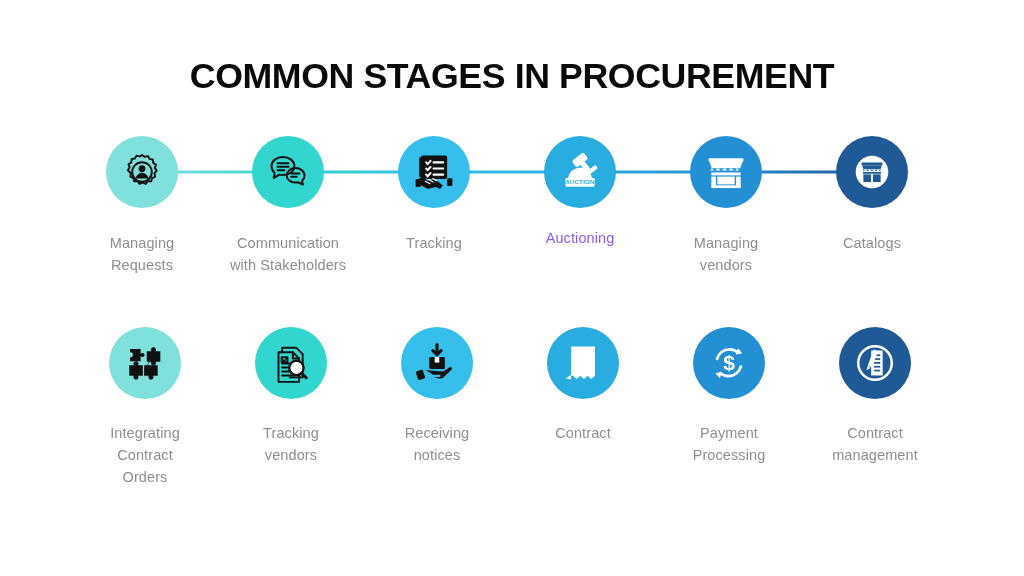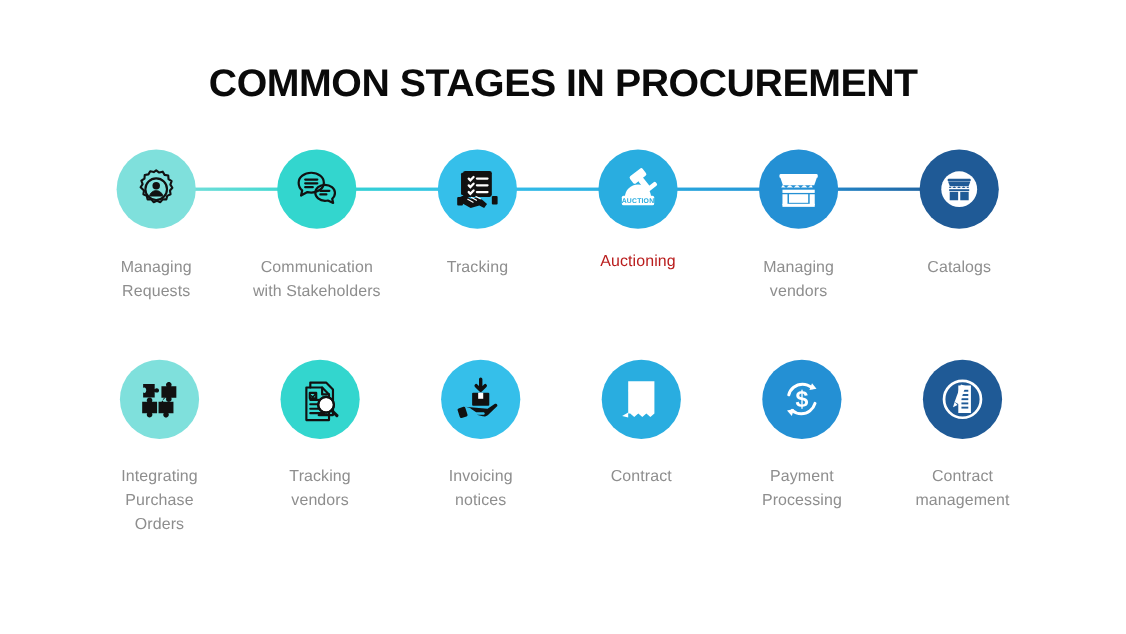--- a/index.html
+++ b/index.html
@@ -171,21 +171,21 @@
             <rect x="20" y="5" width="16" height="9" rx="2" fill="#ffffff"></rect>
             <rect x="25" y="13" width="6" height="15" rx="1.6" fill="#ffffff"></rect>
             <rect x="18" y="24" width="20" height="4.5" rx="1.6" fill="#ffffff"></rect>
           </g>
           <path d="M11 32c0-7 5.8-12.6 13-12.6S37 25 37 32z" fill="#ffffff"></path>
           <rect x="8" y="30.5" width="32" height="9.5" rx="1.6" fill="#ffffff"></rect>
           <text x="24" y="37.6" text-anchor="middle" font-family="Liberation Sans, sans-serif" font-size="6.8" font-weight="bold" fill="#29ade0" letter-spacing="0.2">AUCTION</text>
         </g>
       </svg>
         </div>
-        <div class="label" style="color: #b91c1c; margin-top: 19px;">Auctioning</div>
+        <div class="label" style="color: #8b5cf6; margin-top: 19px;">Auctioning</div>
       </div>
       <div class="stage">
         <div class="connector" style="background: linear-gradient(to right, rgb(36, 144, 212), rgb(31, 90, 150));"></div>
         <div class="circle" style="background: rgb(36, 144, 212);">
           <svg width="44" height="44" viewBox="0 0 48 48">
         <g fill="#ffffff">
           <rect x="5" y="9" width="38" height="4" rx="1.4"></rect>
           <path d="M6 13h36l-2.5 7H8.5z"></path>
           <path d="M8 20.2c1.8 0 1.8 2.2 3.6 2.2s1.8-2.2 3.6-2.2 1.8 2.2 3.6 2.2 1.8-2.2 3.6-2.2 1.8 2.2 3.6 2.2 1.8-2.2 3.6-2.2 1.8 2.2 3.6 2.2 1.8-2.2 3.6-2.2l1.2 2.1H6.8z"></path>
           <rect x="8" y="24.5" width="32" height="3.2"></rect>
@@ -223,21 +223,21 @@
         <g fill="#111111">
           <path d="M7 8h12v5.5c1.3-1.6 4.5-1.2 4.5 1.3s-3.2 2.9-4.5 1.3V22H7v-5c1.7 1.3 3.2-.1 3.2-2.3S8.7 11 7 12.3z"></path>
           <path d="M26 26.5h12.5v12h-5.3c1.3 1.6 0 4.5-2.4 4.5s-3.7-2.9-2.4-4.5H23v-12h5c-1.4-1.6-.1-4.4 2.3-4.4.6 0 1.1.2 1.6.4v-1.9"></path>
           <path d="M26 26.5h12.5v-12h-5.3c1.3-1.6 0-4.3-2.4-4.3s-3.7 2.7-2.4 4.3H23v12z" opacity="0"></path>
           <path d="M41.5 10.5v12h-5.4c1.3 1.6 0 4.4-2.4 4.4s-3.7-2.8-2.4-4.4H26v-12h5.3c-1.3-1.6 0-4.4 2.4-4.4s3.7 2.8 2.4 4.4z"></path>
           <path d="M21.5 26.5v12h-5.4c1.3 1.6 0 4.4-2.4 4.4s-3.7-2.8-2.4-4.4H6v-12h5.3c-1.3-1.6 0-4.4 2.4-4.4s3.7 2.8 2.4 4.4z"></path>
         </g>
       </svg>
         </div>
         <div class="label" style="color: rgb(142, 142, 142);">Integrating
-Purchase
+Contract
 Orders</div>
       </div>
       <div class="stage">
         <div class="circle" style="background: rgb(51, 214, 206);">
           <svg width="43" height="43" viewBox="0 0 48 48">
         <g stroke="#111111" fill="none" stroke-width="2.2" stroke-linecap="round" stroke-linejoin="round">
           <path d="M13.5 11.5V6.5h16l7 7v26H22"></path>
           <path d="M9.5 15.5v-4h16l7 7v26h-23z"></path>
           <path d="M25.5 11.5v7h7"></path>
           <path d="M13.5 24h8M13.5 28.5h8M13.5 33h14M13.5 37.5h14"></path>
@@ -257,21 +257,21 @@
           <svg width="44" height="44" viewBox="0 0 48 48">
         <g fill="#111111">
           <path d="M24 4v11M24 15l-4.5-4.5M24 15l4.5-4.5" stroke="#111111" stroke-width="3.4" stroke-linecap="round" stroke-linejoin="round" fill="none"></path>
           <rect x="15.5" y="17.5" width="17" height="13" rx="1"></rect>
           <rect x="21.5" y="17.5" width="5" height="6" fill="#ffffff"></rect>
           <path d="M8 31.5c2.5 0 5 .9 7 2.3l4.5 3h7c2 0 2 2.6 0 2.6h-6.5l6 1.4c2 .5 4-.2 5.5-1.6l8.5-8c1.5-1.4-.5-3.7-2.2-2.6l-7 4.8"></path>
           <rect x="2" y="32" width="8" height="10" rx="1.5" transform="rotate(-18 6 37)"></rect>
         </g>
       </svg>
         </div>
-        <div class="label" style="color: rgb(142, 142, 142);">Invoicing
+        <div class="label" style="color: rgb(142, 142, 142);">Receiving
 notices</div>
       </div>
       <div class="stage">
         <div class="circle" style="background: rgb(41, 173, 224);">
           <svg width="44" height="44" viewBox="0 0 48 48">
         <g fill="#ffffff">
           <path d="M11 6h26v32l-4 3.5-4-3.5-4 3.5-4-3.5-4 3.5-4-3.5H11z"></path>
           <circle cx="19" cy="15.5" r="7.5" fill="#ffffff"></circle>
           <text x="19" y="20" text-anchor="middle" font-family="Liberation Sans, sans-serif" font-size="13" font-weight="bold" fill="#ffffff">$</text>
           <g fill="#ffffff">

